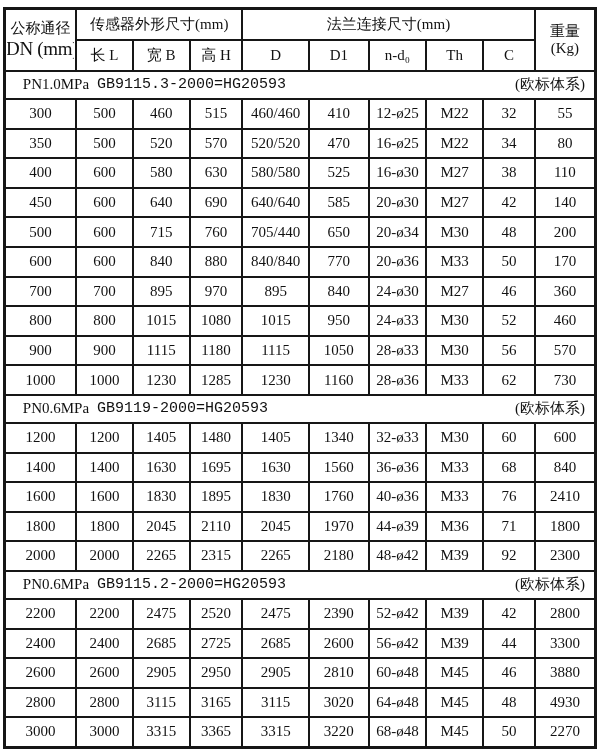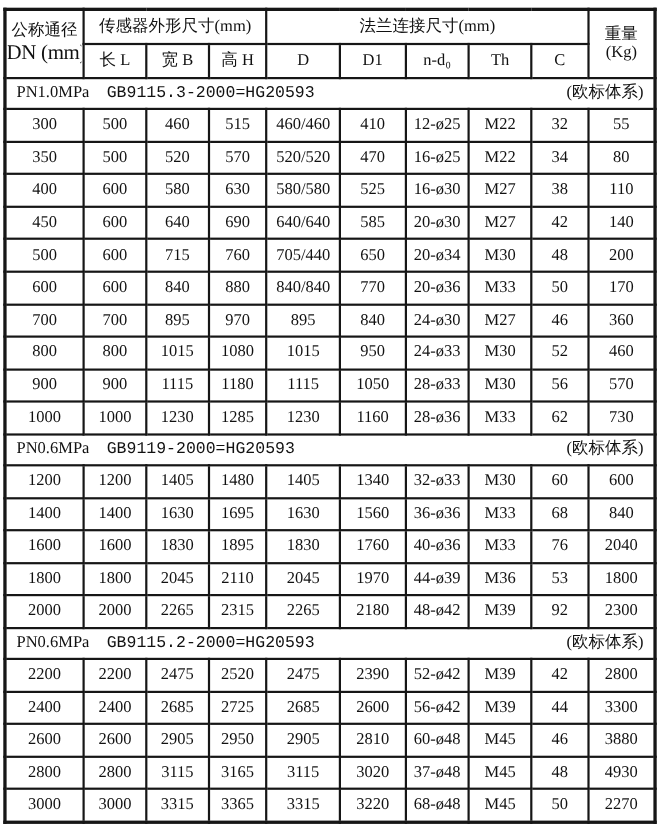--- a/index.html
+++ b/index.html
@@ -51,20 +51,21 @@
   }
   .section-flex {
     display: flex;
     align-items: center;
     padding: 0 9px;
     gap: 0;
   }
   .section-pressure {
     flex: 0 0 auto;
     min-width: 82px;
+    text-align: center;
   }
   .section-standard { flex: 1 1 auto; text-align: left; font-family: Liberation Mono, monospace; }
   .section-system { flex: 0 0 auto; text-align: center; }
 </style>
 </head>
 <body>
 
 <div class="page">
   <table class="spec">
     <colgroup id="spec-cols">
@@ -269,32 +270,32 @@
         <tr>
           <td class="data-cell">1600</td>
           <td class="data-cell">1600</td>
           <td class="data-cell">1830</td>
           <td class="data-cell">1895</td>
           <td class="data-cell">1830</td>
           <td class="data-cell">1760</td>
           <td class="data-cell">40-ø36</td>
           <td class="data-cell">M33</td>
           <td class="data-cell">76</td>
-          <td class="data-cell">2040</td>
+          <td class="data-cell">2410</td>
         </tr>
         <tr>
           <td class="data-cell">1800</td>
           <td class="data-cell">1800</td>
           <td class="data-cell">2045</td>
           <td class="data-cell">2110</td>
           <td class="data-cell">2045</td>
           <td class="data-cell">1970</td>
           <td class="data-cell">44-ø39</td>
           <td class="data-cell">M36</td>
-          <td class="data-cell">53</td>
+          <td class="data-cell">71</td>
           <td class="data-cell">1800</td>
         </tr>
         <tr>
           <td class="data-cell">2000</td>
           <td class="data-cell">2000</td>
           <td class="data-cell">2265</td>
           <td class="data-cell">2315</td>
           <td class="data-cell">2265</td>
           <td class="data-cell">2180</td>
           <td class="data-cell">48-ø42</td>
@@ -347,21 +348,21 @@
           <td class="data-cell">46</td>
           <td class="data-cell">3880</td>
         </tr>
         <tr>
           <td class="data-cell">2800</td>
           <td class="data-cell">2800</td>
           <td class="data-cell">3115</td>
           <td class="data-cell">3165</td>
           <td class="data-cell">3115</td>
           <td class="data-cell">3020</td>
-          <td class="data-cell">37-ø48</td>
+          <td class="data-cell">64-ø48</td>
           <td class="data-cell">M45</td>
           <td class="data-cell">48</td>
           <td class="data-cell">4930</td>
         </tr>
         <tr>
           <td class="data-cell">3000</td>
           <td class="data-cell">3000</td>
           <td class="data-cell">3315</td>
           <td class="data-cell">3365</td>
           <td class="data-cell">3315</td>

